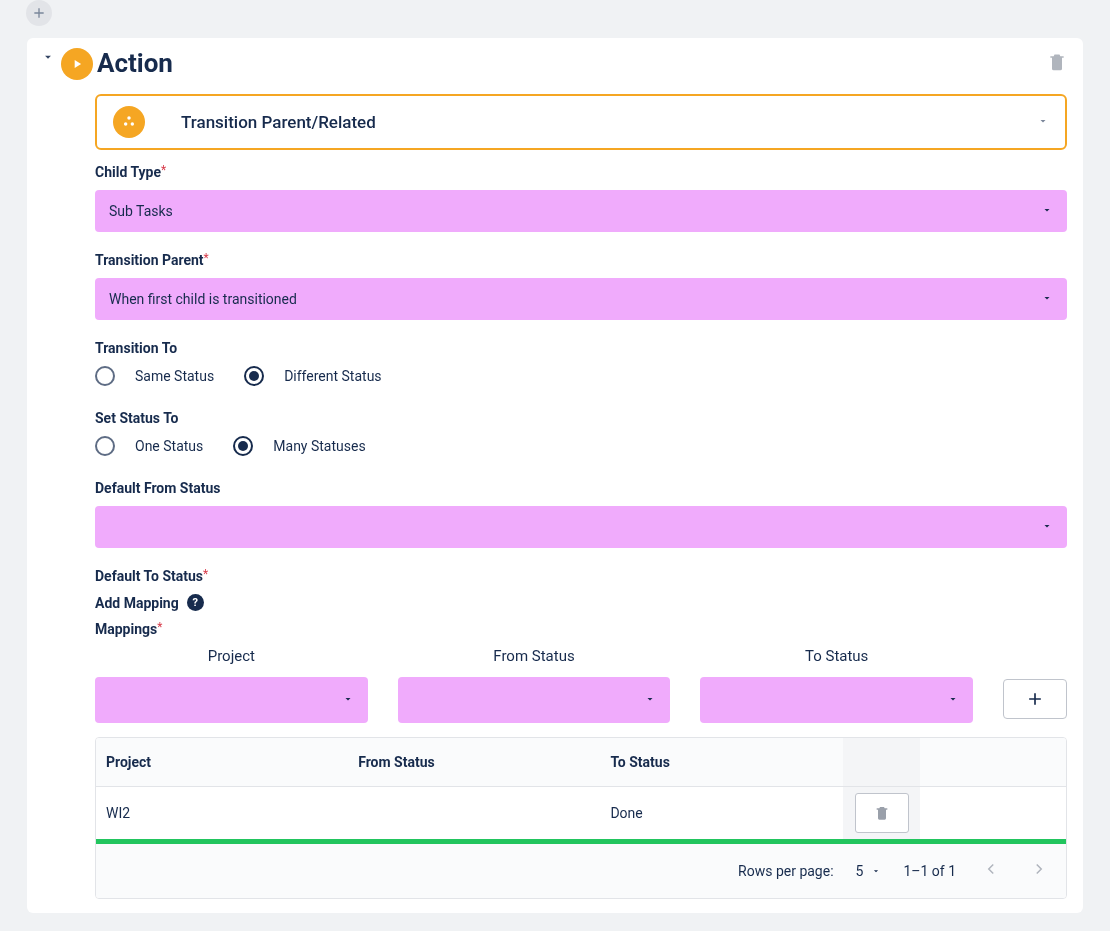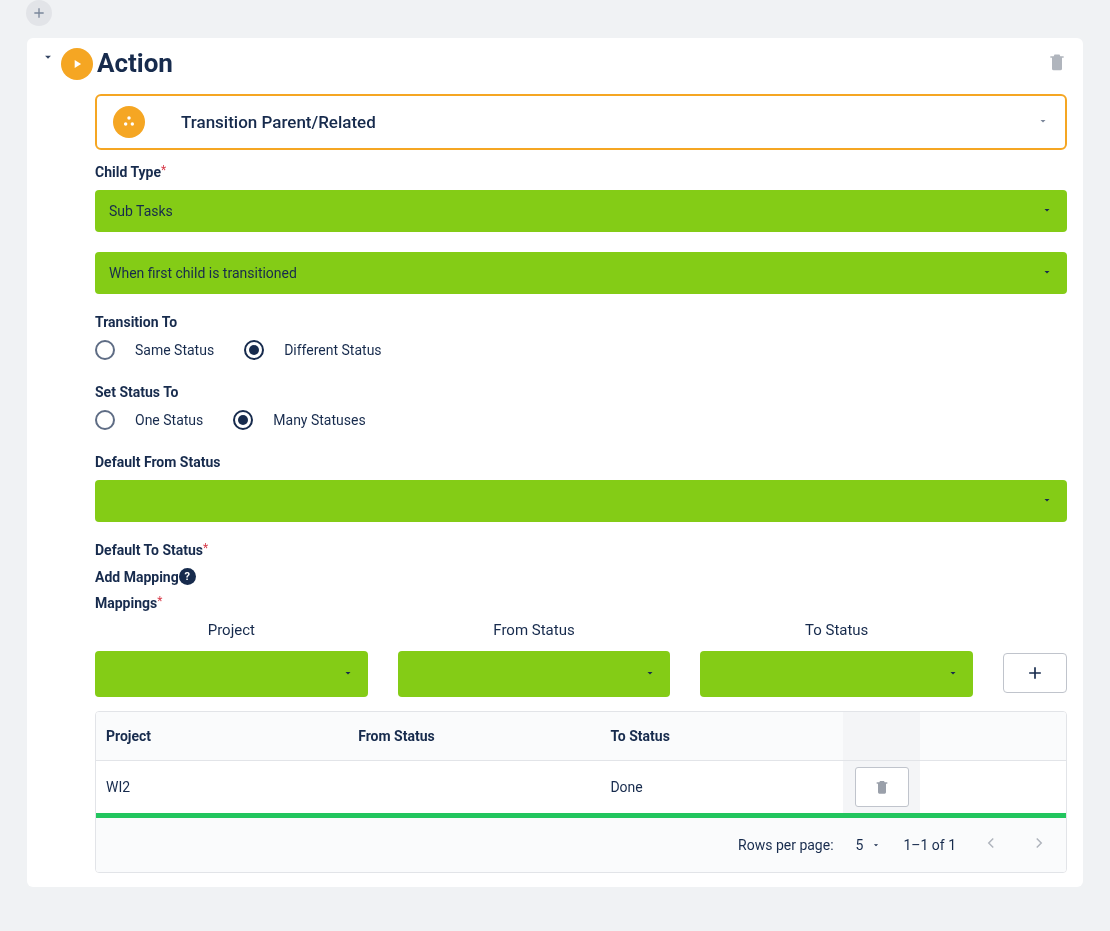--- a/index.html
+++ b/index.html
@@ -112,21 +112,21 @@
     margin-bottom: 10px;
   }
   .req {
     color: #d73a49;
     font-weight: 400;
     font-size: 12px;
     position: relative;
     top: -3px;
   }
   .select-box {
-    background: #84cc16;
+    background: #f0abfc;
     border-radius: 4px;
     height: 42px;
     display: flex;
     align-items: center;
     padding: 0 14px;
     margin-bottom: 20px;
     cursor: pointer;
   }
   .select-box.small {
     height: 46px;
@@ -162,21 +162,21 @@
     width: 10px;
     height: 10px;
     border-radius: 50%;
     background: #172b4d;
   }
   .radio-label { color: #172b4d; }
 
   .add-mapping {
     display: flex;
     align-items: center;
-    gap: 0;
+    gap: 8px;
     margin-bottom: 10px;
   }
   .help-circle {
     width: 17px;
     height: 17px;
     border-radius: 50%;
     background: #172b4d;
     color: #fff;
     font-size: 11px;
     display: flex;
@@ -340,20 +340,23 @@
       </div>
       <div class="select-box">
         <div class="select-value">Sub Tasks</div>
         <div class="caret-right">
           <svg width="12" height="12" viewBox="0 0 24 24">
               <path d="M7 10l5 5 5-5z" fill="#172b4d"></path>
             </svg>
         </div>
       </div>
 
+      <div class="field-label">
+        <span>Transition Parent</span><span class="req">*</span>
+      </div>
       <div class="select-box">
         <div class="select-value">When first child is transitioned</div>
         <div class="caret-right">
           <svg width="12" height="12" viewBox="0 0 24 24">
               <path d="M7 10l5 5 5-5z" fill="#172b4d"></path>
             </svg>
         </div>
       </div>
 
       <div class="field-label">Transition To</div>

